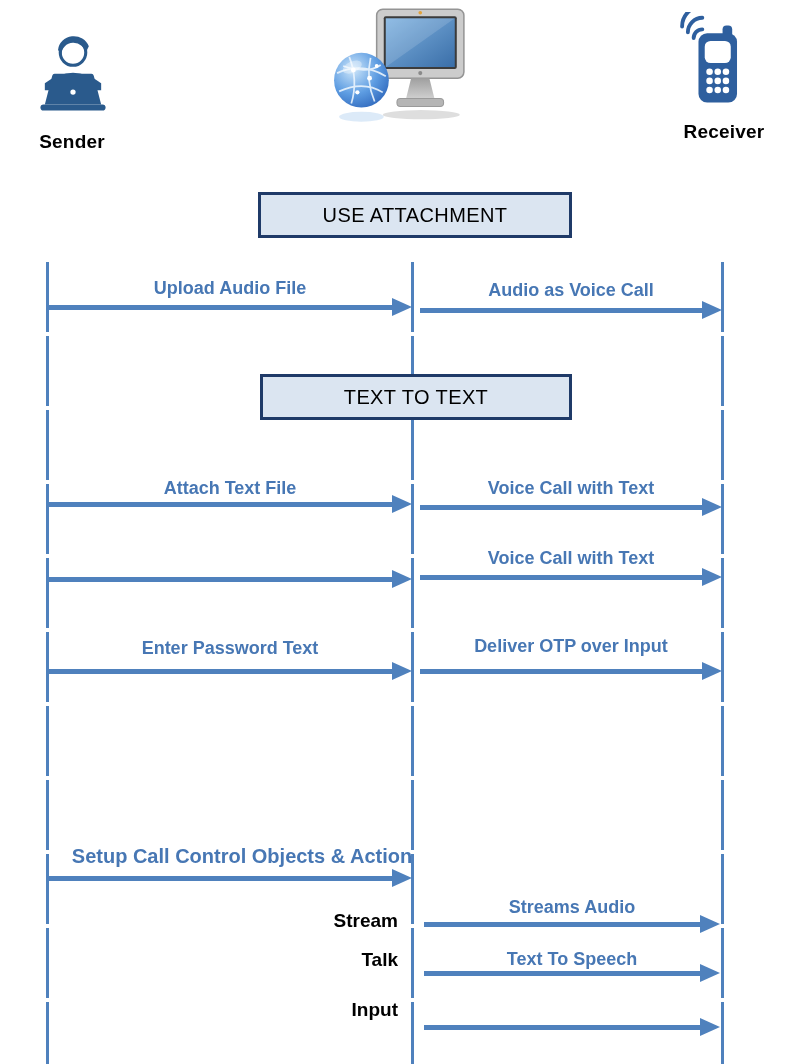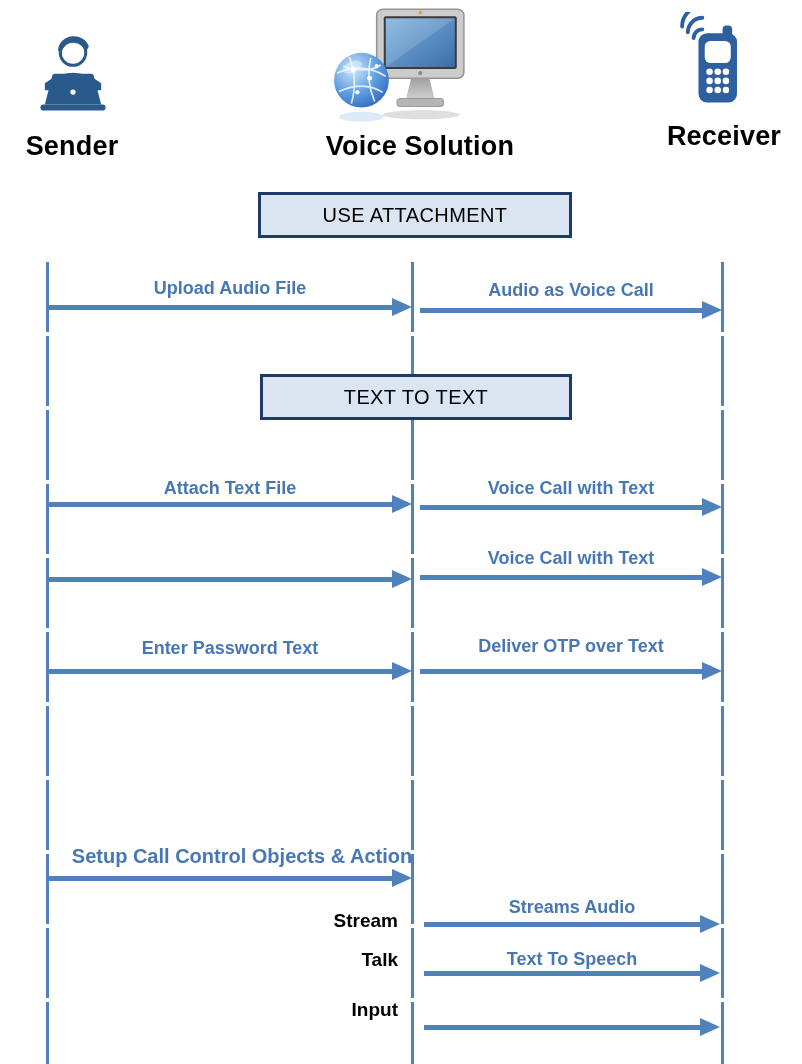--- a/index.html
+++ b/index.html
@@ -9,21 +9,21 @@
     --box-border:#1f3a68;
     --icon-blue:#2a5a8c;
   }
   html,body{margin:0;padding:0;background:#ffffff;}
   .canvas{
     position:relative;width:802px;height:1064px;background:#ffffff;overflow:hidden;
     font-family:"Liberation Sans",sans-serif;
   }
   .actor{position:absolute;text-align:center;}
   .actor-label{
-    position:absolute;font-weight:bold;font-size:27px;color:#000;text-align:center;
+    position:absolute;font-weight:bold;font-size:19px;color:#000;text-align:center;
     letter-spacing:0.2px;
   }
   .lifeline{
     position:absolute;width:3px;top:262px;height:802px;
     background:repeating-linear-gradient(180deg,var(--blue) 0px,var(--blue) 70px,transparent 70px,transparent 74px);
   }
   .section-box{
     position:absolute;background:var(--box-fill);border:3px solid var(--box-border);
     display:flex;align-items:center;justify-content:center;z-index:3;
     box-sizing:border-box;
@@ -103,21 +103,20 @@
       <g fill="#ffffff">
         <circle cx="23" cy="64" r="2.4"></circle>
         <circle cx="39" cy="72" r="2.4"></circle>
         <circle cx="27" cy="86" r="2.1"></circle>
         <circle cx="46" cy="60" r="1.9"></circle>
       </g>
       <ellipse cx="22" cy="61" rx="10" ry="5.5" fill="#ffffff" opacity="0.35" transform="rotate(-25 22 61)"></ellipse>
       <ellipse cx="31" cy="110" rx="22" ry="5" fill="#9cc4ea" opacity="0.35"></ellipse>
     </svg>
   </div>
-  <div class="actor-label" style="left:320px;top:131px;width:200px;">Voice Solution</div>
 
   <div class="actor" style="left:658px;top:12px;width:105px;">
     <svg width="100" height="106" viewBox="0 0 90 110">
       <g stroke="#2e5f9e" stroke-width="4" fill="none" stroke-linecap="round">
         <path d="M27 27 A9 9 0 0 1 36 18"></path>
         <path d="M21 21 A15 15 0 0 1 36 6"></path>
         <path d="M15 15 A21 21 0 0 1 36 -6"></path>
       </g>
       <rect x="57" y="14" width="10" height="16" rx="4" fill="#2e5f9e"></rect>
       <rect x="32" y="22" width="40" height="72" rx="9" fill="#2e5f9e"></rect>
@@ -161,21 +160,21 @@
   <div class="arrow" style="left:420px;top:498px;width:302px;"></div>
 
   <div class="arrow" style="left:48px;top:570px;width:364px;"></div>
 
   <div class="msg-label" style="left:420px;top:548px;width:302px;">Voice Call with Text</div>
   <div class="arrow" style="left:420px;top:568px;width:302px;"></div>
 
   <div class="msg-label" style="left:48px;top:638px;width:364px;">Enter Password Text</div>
   <div class="arrow" style="left:48px;top:662px;width:364px;"></div>
 
-  <div class="msg-label" style="left:420px;top:636px;width:302px;">Deliver OTP over Text</div>
+  <div class="msg-label" style="left:420px;top:636px;width:302px;">Deliver OTP over Input</div>
   <div class="arrow" style="left:420px;top:662px;width:302px;"></div>
 
   <div class="msg-label" style="left:60px;top:845px;width:364px;font-size:20px;">Setup Call Control Objects &amp; Action</div>
   <div class="arrow" style="left:48px;top:869px;width:364px;"></div>
 
   <div class="tag-label" style="left:280px;top:910px;width:118px;">Stream</div>
   <div class="msg-label" style="left:424px;top:897px;width:296px;">Streams Audio</div>
   <div class="arrow" style="left:424px;top:915px;width:296px;"></div>
 
   <div class="tag-label" style="left:280px;top:949px;width:118px;">Talk</div>

